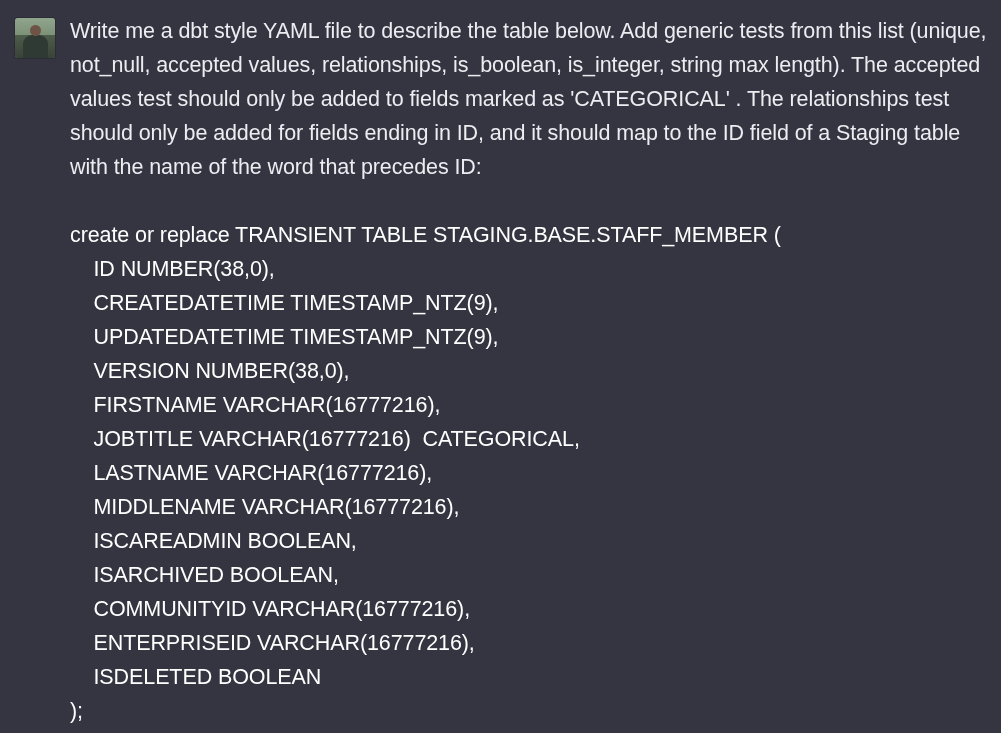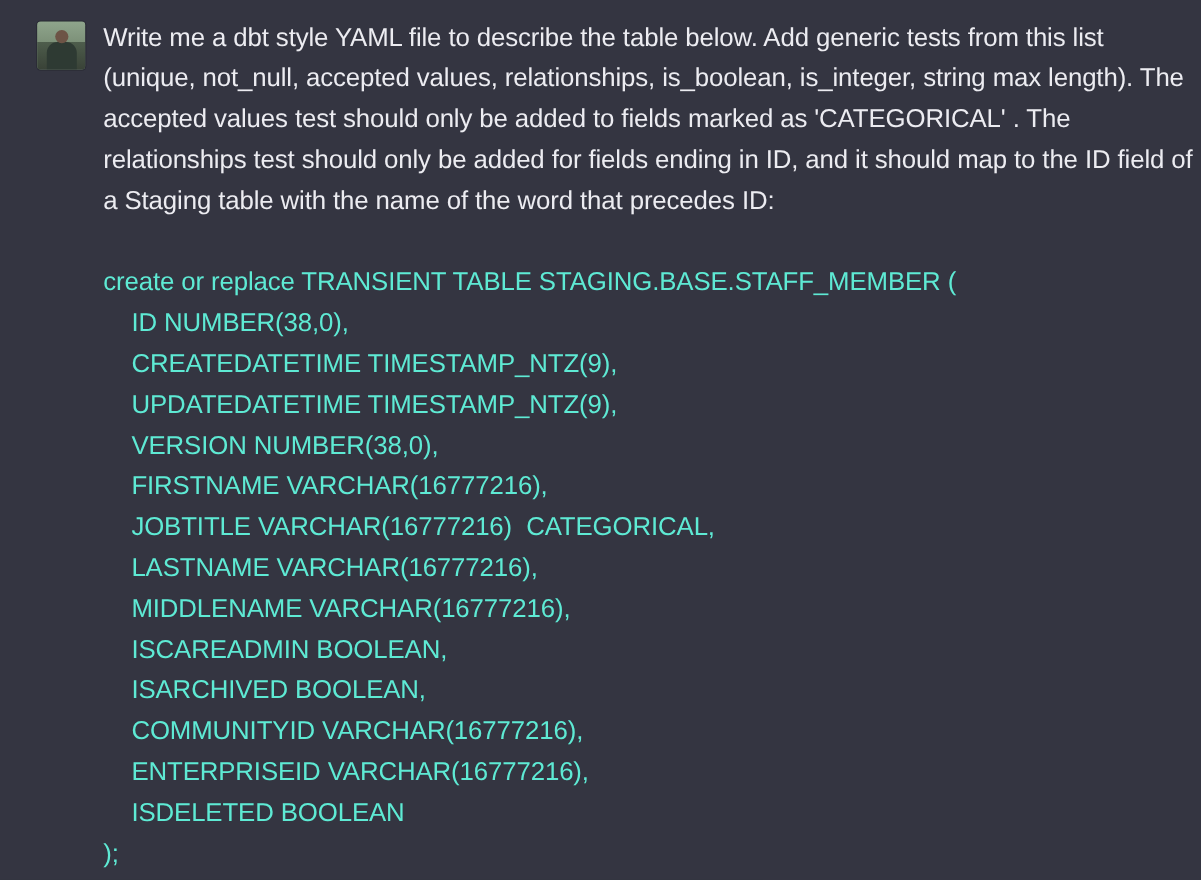--- a/index.html
+++ b/index.html
@@ -9,21 +9,21 @@
   body {
     width: 1001px;
     height: 733px;
     background: #343541;
     font-family: "Liberation Sans", sans-serif;
     overflow: hidden;
   }
   .message-row {
     display: flex;
     align-items: flex-start;
-    padding: 14px 0 0 16px;
+    padding: 14px 0 0 0;
     box-sizing: border-box;
     width: 1001px;
   }
   .avatar-wrap {
     width: 70px;
     flex: 0 0 70px;
     display: flex;
     justify-content: center;
     padding-top: 4px;
   }
@@ -77,21 +77,21 @@
   .para {
     margin: 0;
     white-space: pre-wrap;
   }
   .spacer {
     height: 34px;
   }
   .code-block {
     margin: 0;
     white-space: pre;
-    color: #5eead4;
+    color: #ffffff;
     font-size: 21.5px;
     line-height: 34px;
     font-family: "Liberation Sans", sans-serif;
     letter-spacing: -0.1px;
   }
 </style>
 </head>
 <body>
 
 <div class="message-row">

